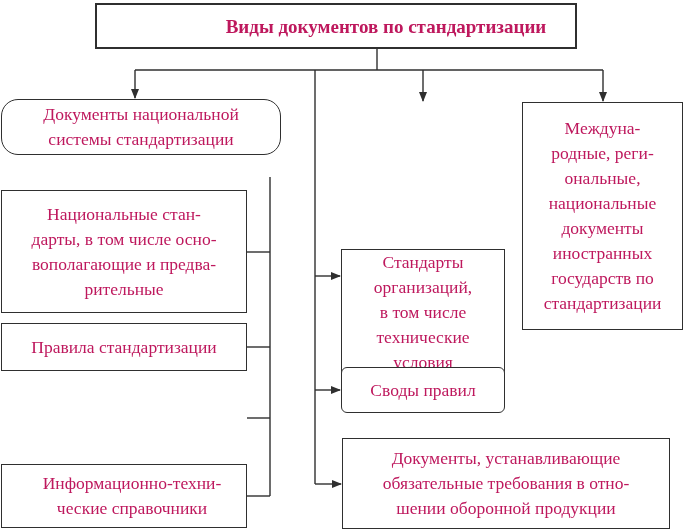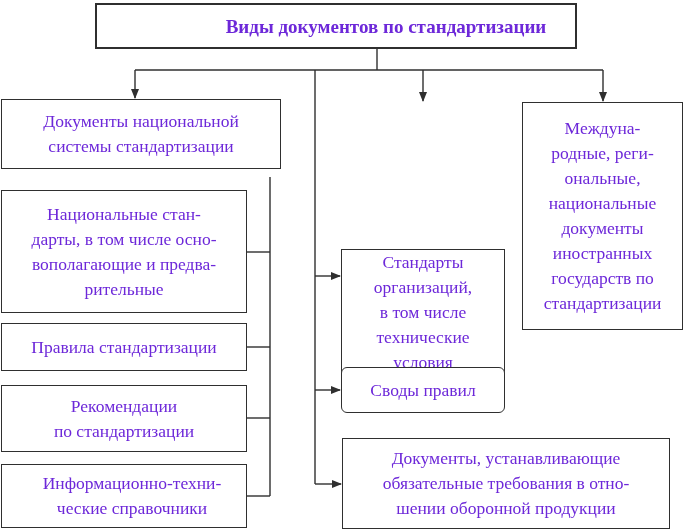--- a/index.html
+++ b/index.html
@@ -2,21 +2,21 @@
 <html lang="ru"><head>
 <meta charset="utf-8">
 <style>
   html, body { margin: 0; padding: 0; background: #ffffff; }
   .canvas {
     position: relative;
     width: 686px;
     height: 531px;
     background: #ffffff;
     font-family: "Liberation Serif", "DejaVu Serif", serif;
-    color: #6d28d9;
+    color: #be185d;
     overflow: hidden;
   }
   .connectors {
     position: absolute;
     left: 0; top: 0;
     width: 686px; height: 531px;
   }
   .box {
     position: absolute;
     box-sizing: border-box;
@@ -31,21 +31,21 @@
     line-height: 25px;
     padding: 2px 4px;
   }
   .title-box {
     left: 95px; top: 3px; width: 482px; height: 46px;
     border-width: 2px;
     font-size: 19px;
     font-weight: bold;
     padding-left: 104px; 
   }
-  .b1 { left: 1px;   top: 99px;  width: 280px; height: 70px; }
+  .b1 { left: 1px;   top: 99px;  width: 280px; height: 56px; border-radius: 17px; }
   .b2 { left: 1px;   top: 190px; width: 246px; height: 123px; }
   .b3 { left: 1px;   top: 323px; width: 246px; height: 48px; align-items: center; }
   .b4 { left: 1px;   top: 385px; width: 246px; height: 67px; }
   .b5 { left: 1px;   top: 464px; width: 246px; height: 64px; padding-left: 20px; }
   .m1 { left: 341px; top: 102px; width: 164px; height: 85px; }
   .m2 { left: 341px; top: 213px; width: 164px; height: 126px; padding: 16px; margin-top: 36px; }
   .m3 { left: 341px; top: 367px; width: 164px; height: 46px; border-radius: 6px; }
   .m4 { left: 342px; top: 438px; width: 328px; height: 91px; }
   .r1 { left: 522px; top: 102px; width: 161px; height: 228px; }
 </style>
@@ -93,24 +93,20 @@
   </div>
   <div class="box b2">
     <span>Национальные стан-
 дарты, в том числе осно-
 вополагающие и предва-
 рительные</span>
   </div>
   <div class="box b3">
     <span>Правила стандартизации</span>
   </div>
-  <div class="box b4">
-    <span>Рекомендации
-по стандартизации</span>
-  </div>
   <div class="box b5">
     <span>Информационно-техни-
 ческие справочники</span>
   </div>
 
   <div class="box m2">
     <span>Стандарты
 организаций,
 в том числе
 технические

